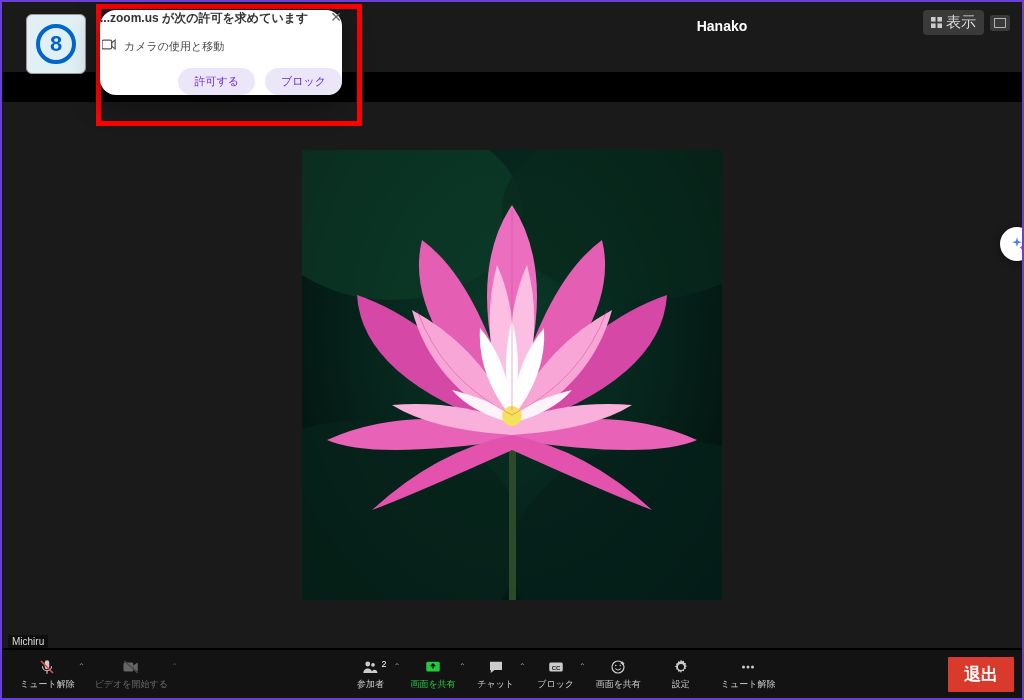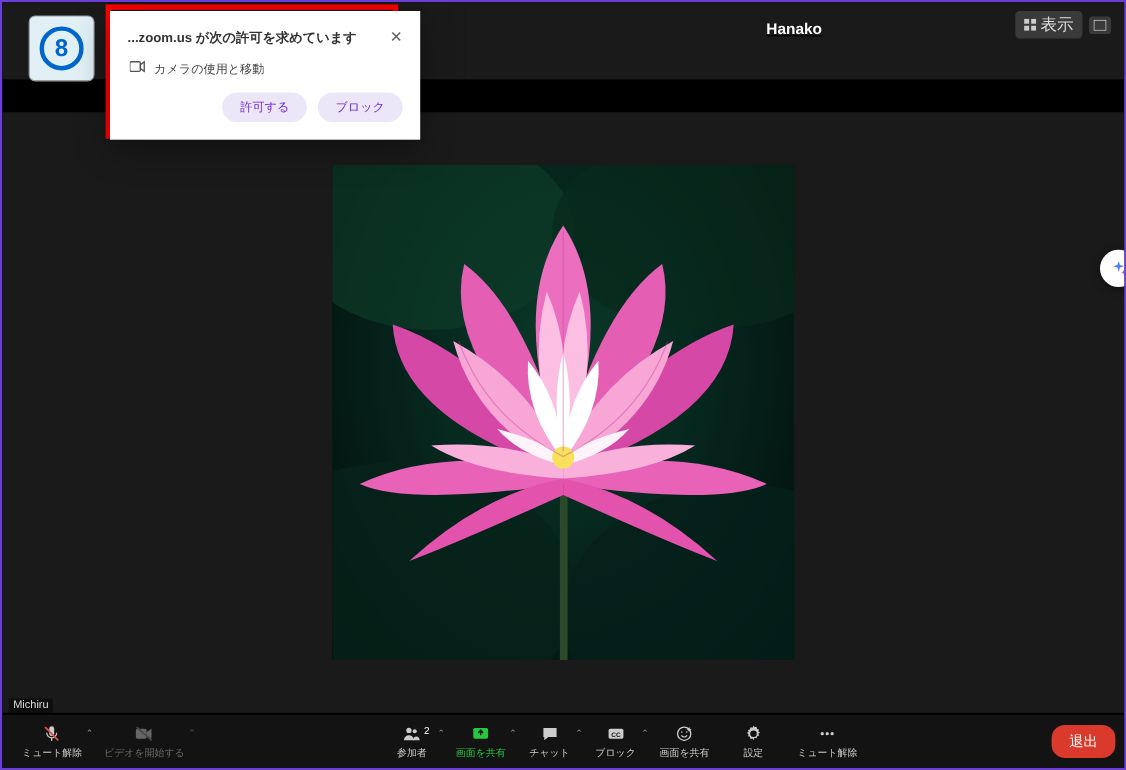--- a/index.html
+++ b/index.html
@@ -26,21 +26,20 @@
     background: #1a1a1a;
   }
   .thumb-right {
     flex: 1;
     background: #1a1a1a;
     display: flex;
     flex-direction: column;
     align-items: center;
     justify-content: flex-start;
     padding-top: 16px;
-    text-decoration: underline;
   }
   .participant-name-top {
     color: #fff;
     font-size: 14px;
     font-weight: 600;
   }
 
   .view-controls {
     position: absolute;
     top: 8px; right: 12px;
@@ -89,25 +88,25 @@
     justify-content: center;
     color: #0066cc;
     font-size: 22px;
     font-weight: 900;
   }
 
   
   .perm-wrap {
     position: absolute;
     top: 8px; left: 98px;
-    width: 282px;
+    width: 242px;
     background: #fff;
-    border-radius: 0;
+    border-radius: 16px;
     box-shadow: 0 8px 30px rgba(0,0,0,0.4);
-    padding: 16px;
+    padding: 0;
     z-index: 30;
   }
   .red-border {
     position: absolute;
     top: 2px; left: 94px;
     width: 266px;
     height: 122px;
     border: 5px solid #f00;
     z-index: 25;
     pointer-events: none;
@@ -268,24 +267,24 @@
   }
   .tb-right {
     display: flex;
     align-items: center;
     gap: 8px;
   }
   .leave-btn {
     background: #d93a2b;
     color: #fff;
     border: none;
-    border-radius: 12px;
+    border-radius: 1px;
     padding: 6px 16px;
-    font-size: 13px;
-    font-weight: 400;
+    font-size: 17px;
+    font-weight: 700;
     cursor: pointer;
   }
 </style>
 </head>
 <body>
 
 <div class="top-strip">
   <div class="thumb thumb-left"></div>
   <div class="thumb thumb-right">
     <div class="participant-name-top">Hanako</div>

